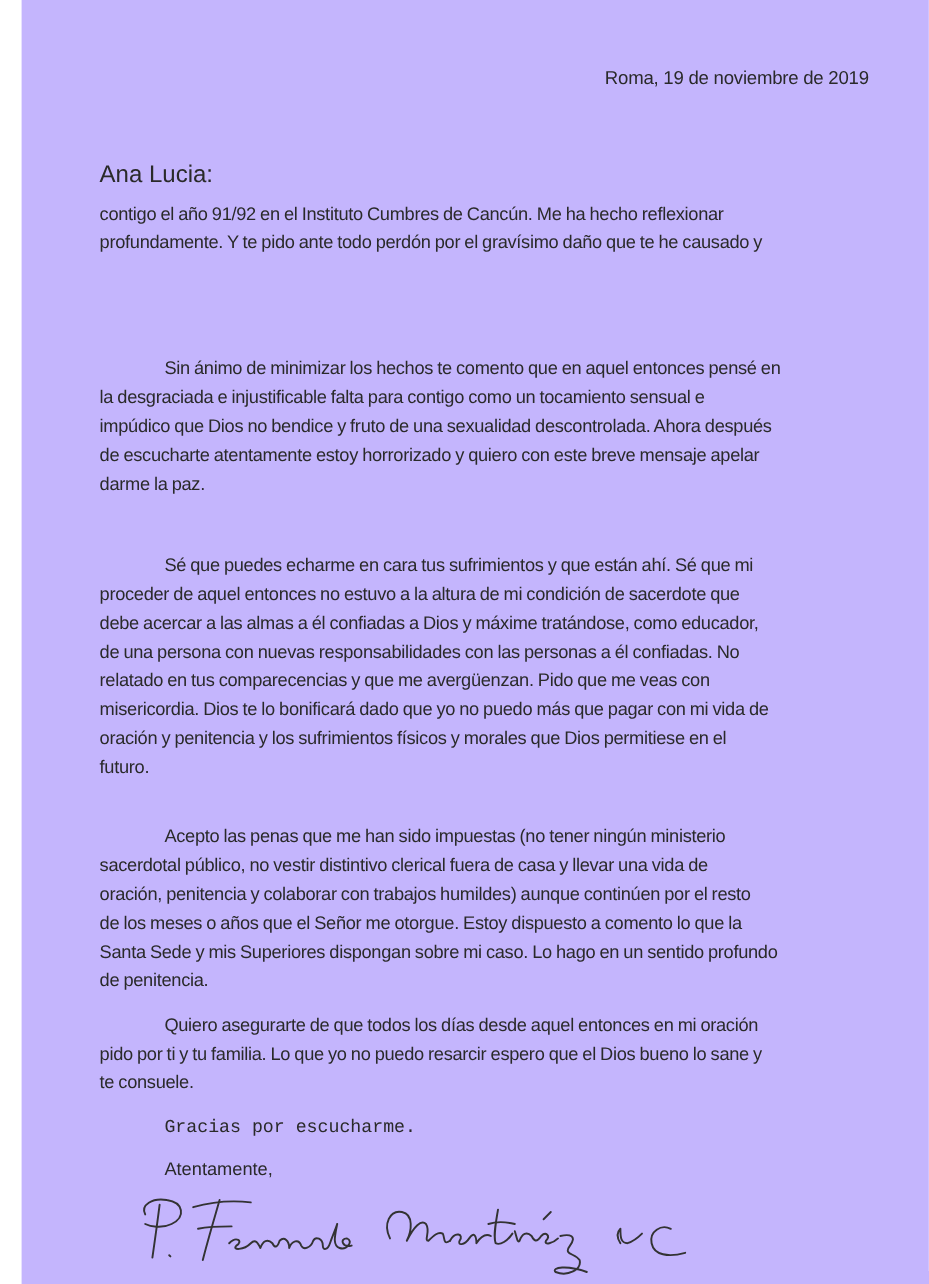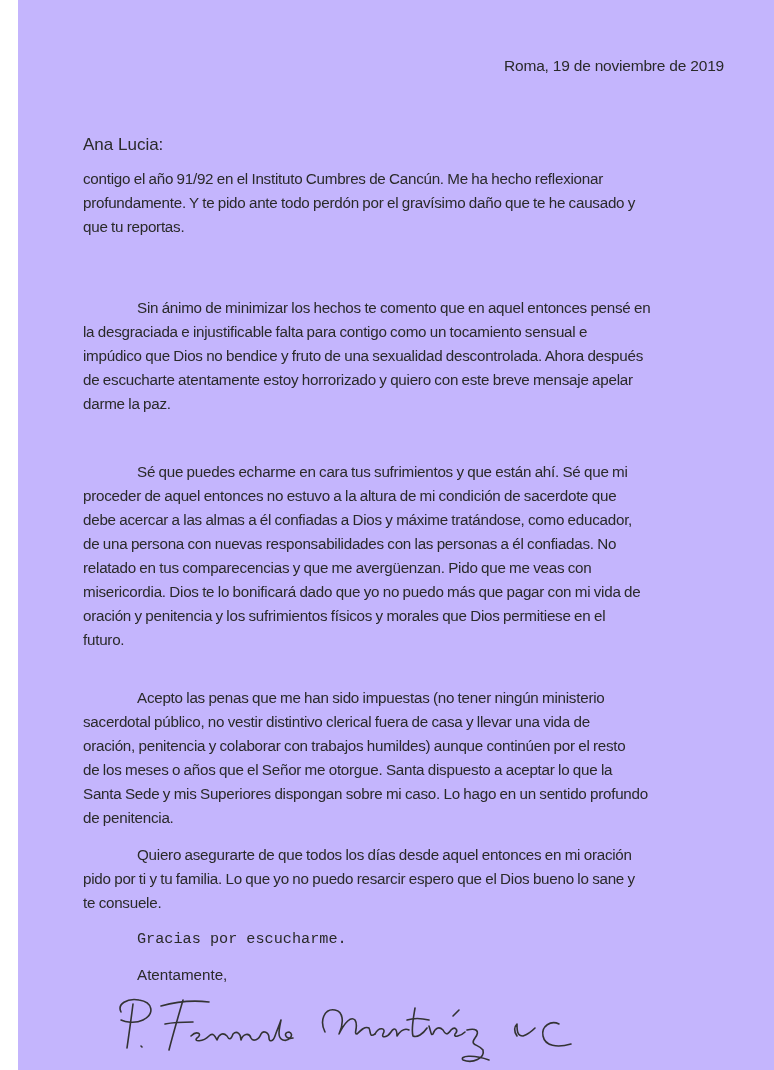--- a/index.html
+++ b/index.html
@@ -26,21 +26,21 @@
       position: absolute;
       top: 57px;
       right: 63px;
       font-size: 15.5px;
       letter-spacing: -0.2px;
     }
     .salutation {
       position: absolute;
       top: 135px;
       left: 65px;
-      font-size: 17px;
+      font-size: 20px;
     }
     .body-text {
       position: absolute;
       left: 65px;
       width: 650px;
       font-size: 15.2px;
       line-height: 24px;
       letter-spacing: -0.25px;
       word-spacing: -0.5px;
       text-align: left;
@@ -77,21 +77,20 @@
 
 <div class="page">
 
   <div class="date">Roma, 19 de noviembre de 2019</div>
 
   <div class="salutation">Ana Lucia:</div>
 
   <div class="body-text" style="top:167px;">
     <span class="line">contigo el año 91/92 en el Instituto Cumbres de Cancún. Me ha hecho reflexionar</span>
     <span class="line">profundamente. Y te pido ante todo perdón por el gravísimo daño que te he causado y</span>
-    <span class="line">que tu reportas.</span>
   </div>
 
   <div class="body-text" style="top:296px;">
     <span class="line indent">Sin ánimo de minimizar los hechos te comento que en aquel entonces pensé en</span>
     <span class="line">la desgraciada e injustificable falta para contigo como un tocamiento sensual e</span>
     <span class="line">impúdico que Dios no bendice y fruto de una sexualidad descontrolada. Ahora después</span>
     <span class="line">de escucharte atentamente estoy horrorizado y quiero con este breve mensaje apelar</span>
     <span class="line">darme la paz.</span>
   </div>
 
@@ -103,21 +102,21 @@
     <span class="line">relatado en tus comparecencias y que me avergüenzan. Pido que me veas con</span>
     <span class="line">misericordia. Dios te lo bonificará dado que yo no puedo más que pagar con mi vida de</span>
     <span class="line">oración y penitencia y los sufrimientos físicos y morales que Dios permitiese en el</span>
     <span class="line">futuro.</span>
   </div>
 
   <div class="body-text" style="top:686px;">
     <span class="line indent">Acepto las penas que me han sido impuestas (no tener ningún ministerio</span>
     <span class="line">sacerdotal público, no vestir distintivo clerical fuera de casa y llevar una vida de</span>
     <span class="line">oración, penitencia y colaborar con trabajos humildes) aunque continúen por el resto</span>
-    <span class="line">de los meses o años que el Señor me otorgue. Santa dispuesto a aceptar lo que la</span>
+    <span class="line">de los meses o años que el Señor me otorgue. Estoy dispuesto a comento lo que la</span>
     <span class="line">Santa Sede y mis Superiores dispongan sobre mi caso. Lo hago en un sentido profundo</span>
     <span class="line">de penitencia.</span>
   </div>
 
   <div class="body-text" style="top:843px;">
     <span class="line indent">Quiero asegurarte de que todos los días desde aquel entonces en mi oración</span>
     <span class="line">pido por ti y tu familia. Lo que yo no puedo resarcir espero que el Dios bueno lo sane y</span>
     <span class="line">te consuele.</span>
   </div>
 

